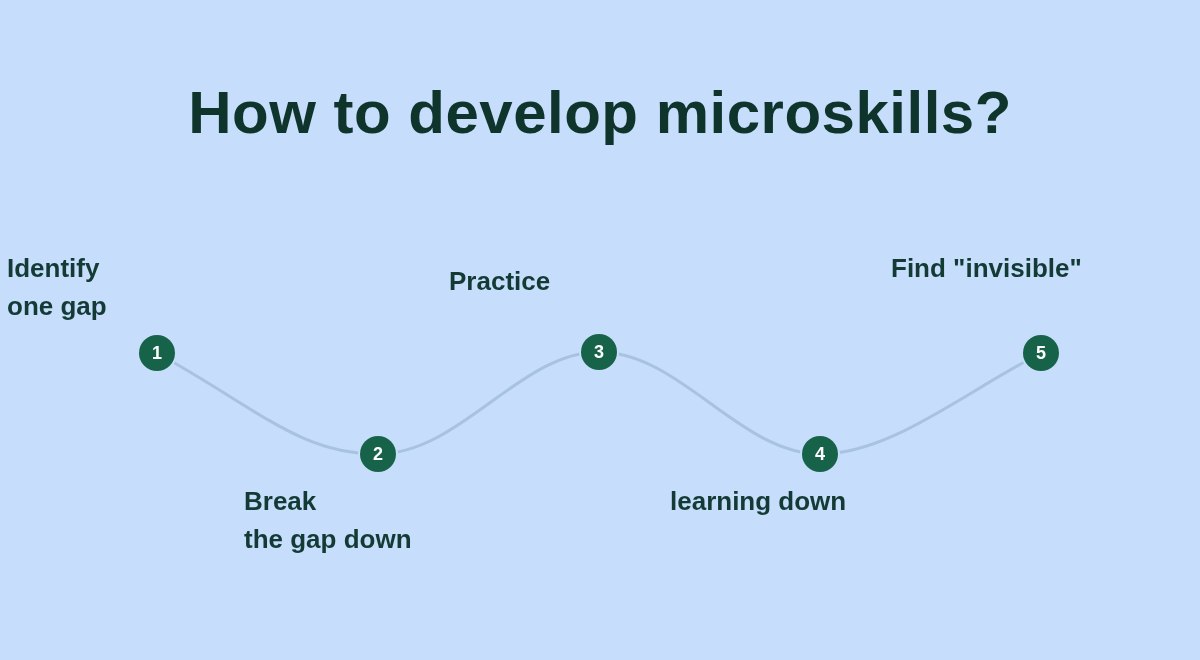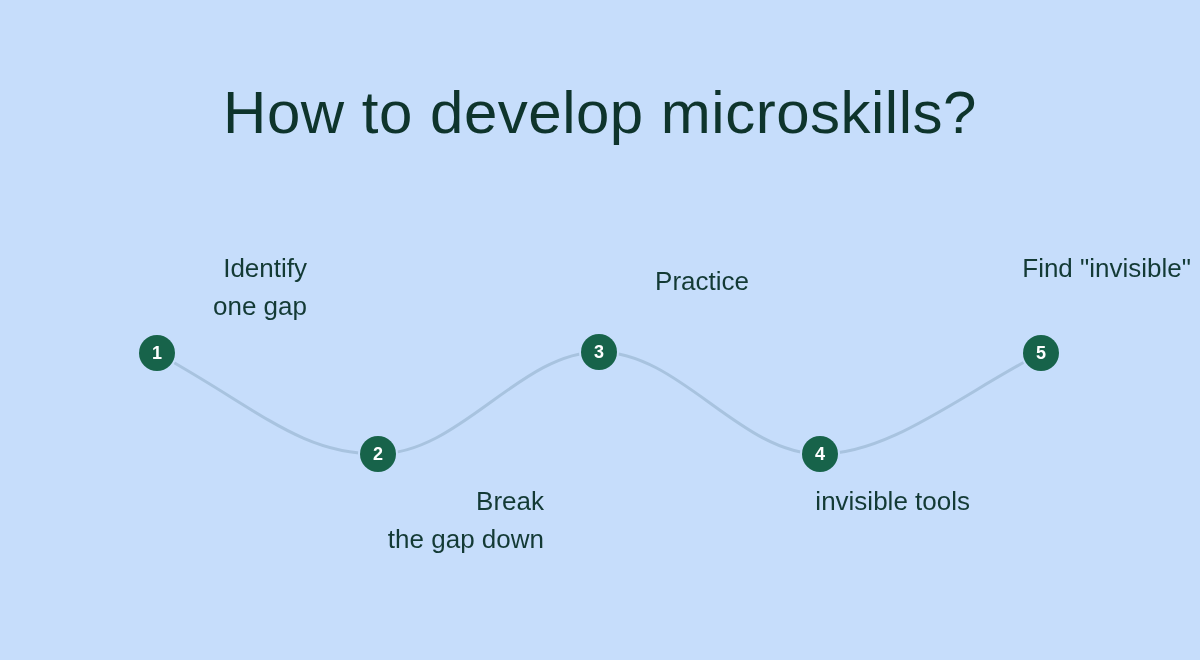--- a/index.html
+++ b/index.html
@@ -4,33 +4,33 @@
 <style>
   html, body { margin: 0; padding: 0; }
   body {
     width: 1200px; height: 660px; overflow: hidden;
     background: #c6ddfb;
     font-family: "Liberation Sans", "DejaVu Sans", sans-serif;
     position: relative;
   }
   .title {
     position: absolute; left: 0; top: 78px; width: 1200px;
-    text-align: center; font-size: 60px; font-weight: normal;
+    text-align: center; font-size: 60px; font-weight: bold;
     color: #0e342c; letter-spacing: 0.5px; margin: 0;
   }
   svg.path { position: absolute; left: 0; top: 0; }
   .step {
     position: absolute; width: 36px; height: 36px; border-radius: 50%;
     background: #17634a; color: #ffffff; font-weight: bold; font-size: 18px;
     display: flex; align-items: center; justify-content: center;
     box-shadow: 0 0 0 2px #c6ddfb;
   }
   .label {
-    position: absolute; width: 300px; text-align: right;
-    color: #133a35; font-size: 26px; line-height: 38px;
+    position: absolute; width: 300px; text-align: left;
+    color: #133a35; font-size: 26px; line-height: 38px; font-weight: bold;
   }
   .label span { display: block; }
 </style>
 </head>
 <body>
 
 <h1 class="title">How to develop microskills?</h1>
 
 <svg class="path" width="1200" height="660">
   <path d="M157,353 C260,410 300,454 378,454 C460,454 520,352 599,352 C680,352 740,454 820,454 C890,454 960,395 1041,353" fill="none" stroke="#a8c3df" stroke-width="3"></path>
@@ -48,19 +48,19 @@
   <span>the gap down</span>
 </div>
 
 <div class="label" style="left:449px; top:262px;">
   <span>Practice</span>
 </div>
 <div class="step" style="left:581px; top:334px;">3</div>
 
 <div class="step" style="left:802px; top:436px;">4</div>
 <div class="label" style="left:670px; top:482px;">
-  <span>invisible tools</span>
+  <span>learning down</span>
 </div>
 
 <div class="label" style="left:891px; top:249px;">
   <span>Find "invisible"</span>
 </div>
 <div class="step" style="left:1023px; top:335px;">5</div>
 
 </body></html>

